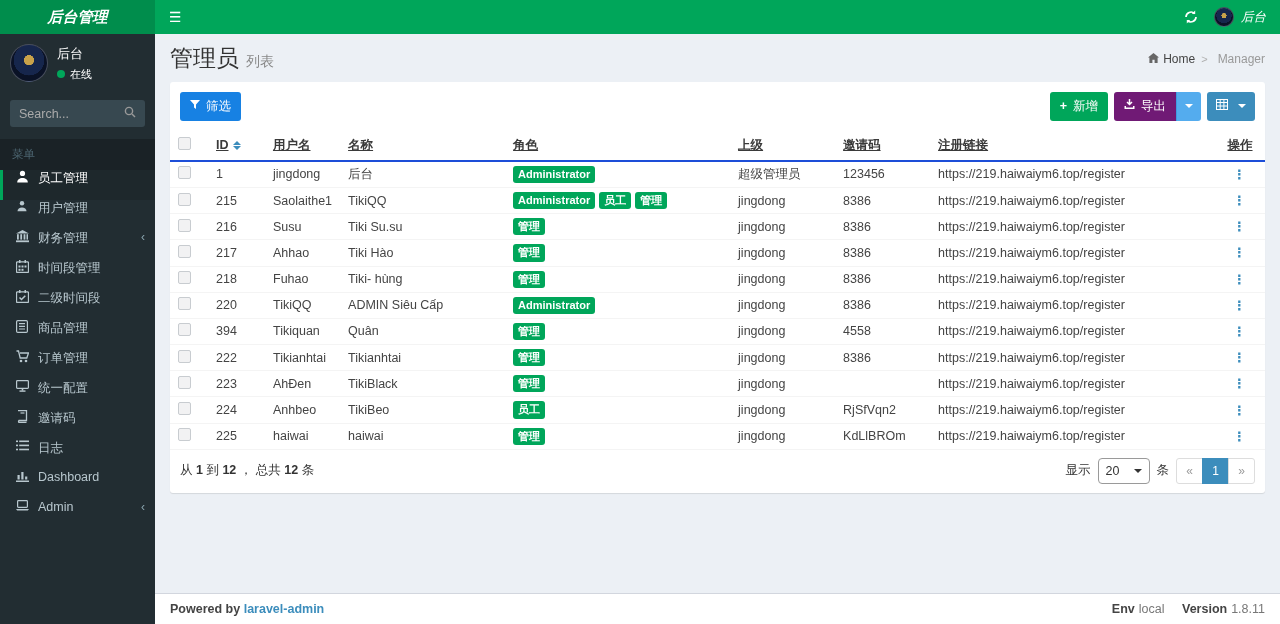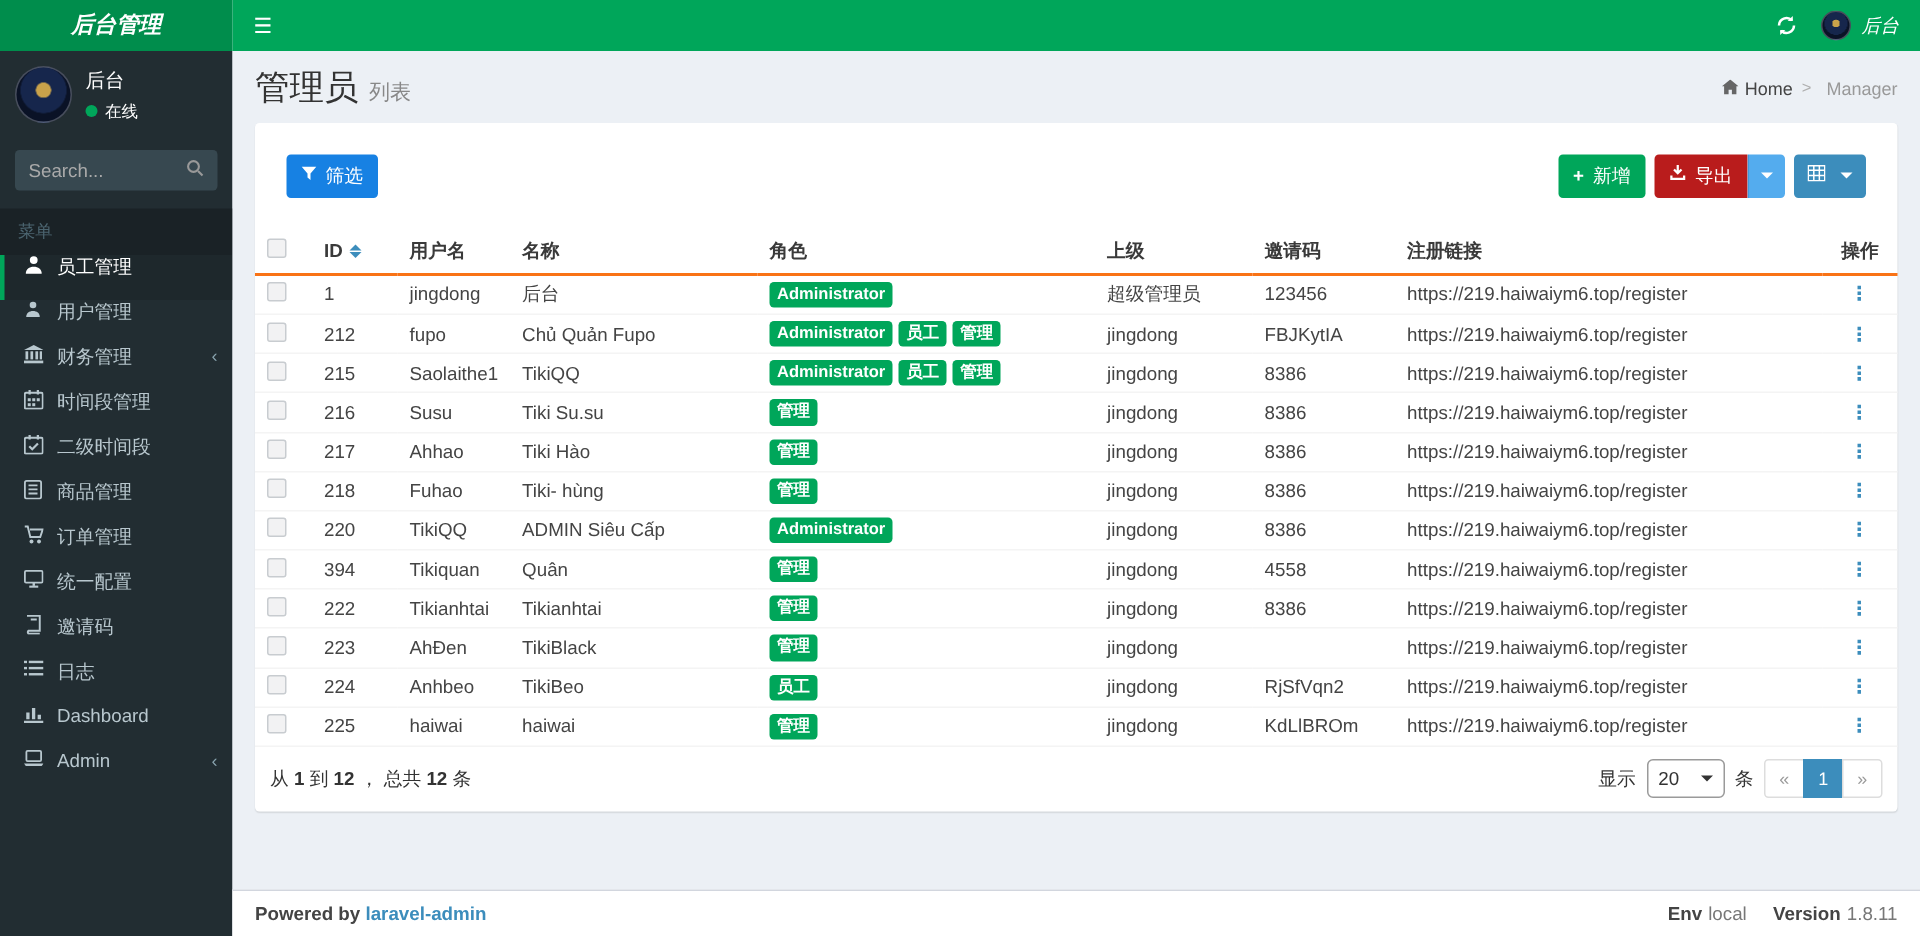--- a/index.html
+++ b/index.html
@@ -42,37 +42,37 @@
   .content { flex:1; display:flex; flex-direction:column; background:#ecf0f5; min-width:0; }
   .content-header { display:flex; justify-content:space-between; align-items:center; padding:9px 15px 8px; }
   .page-title { font-size:23px; font-weight:normal; color:#333; }
   .page-subtitle { font-size:14px; color:#888; margin-left:7px; }
   .breadcrumb { display:flex; align-items:center; gap:6px; font-size:12px; color:#444; }
   .breadcrumb .crumb { display:flex; align-items:center; gap:4px; cursor:pointer; }
   .breadcrumb .crumb + .crumb::before { content:">"; color:#b0b0b0; margin-right:6px; font-size:11px; }
   .breadcrumb .crumb:last-child { color:#999; cursor:default; }
 
   .box { background:#fff; margin:0 15px; border-radius:3px; box-shadow:0 1px 1px rgba(0,0,0,.1); }
-  .box-header { display:flex; justify-content:space-between; align-items:flex-start; padding:21px; }
+  .box-header { display:flex; justify-content:space-between; align-items:flex-start; padding:10px; }
   .btn { display:inline-flex; align-items:center; gap:6px; border:none; border-radius:3px; color:#fff; font-size:12.5px; padding:5px 10px; cursor:pointer; font-family:inherit; line-height:1.5; }
   .btn-filter { background:#1781e3; }
   .btn-new { background:#00a65a; }
   .btn-group { display:inline-flex; }
   .btn-group .btn { border-radius:0; }
   .btn-group .btn:first-child { border-radius:3px 0 0 3px; }
   .btn-group .btn:last-child { border-radius:0 3px 3px 0; }
-  .btn-export { background:#b91c1c; }
+  .btn-export { background:#701a75; }
   .btn-export-caret { background:#54acee; border-left:1px solid #3f9be0 !important; padding:5px 8px; }
   .btn-grid { background:#3c8dbc; padding:5px 9px; }
   .caret { width:0; height:0; border-left:4px solid transparent; border-right:4px solid transparent; border-top:4px solid #fff; display:inline-block; }
   .toolbar-right { display:flex; gap:6px; align-items:center; }
 
   
   table { width:100%; border-collapse:collapse; font-size:12.5px; }
-  th { text-align:left; color:#3a3a3a; font-weight:bold; padding:6px 8px; border-bottom:2px solid #f97316; white-space:nowrap; }
+  th { text-align:left; color:#3a3a3a; font-weight:bold; padding:6px 8px; border-bottom:2px solid #1d4ed8; white-space:nowrap;text-decoration:underline; }
   td { padding:4px 8px; border-top:1px solid #f4f4f4; color:#444; height:25px; white-space:nowrap; overflow:hidden; text-overflow:ellipsis; }
   .cb { width:13px; height:13px; background:#f2f2f3; border:1px solid #c8ccd0; border-radius:2px; display:inline-block; cursor:pointer; }
   .sort { display:inline-flex; flex-direction:column; gap:1px; margin-left:4px; vertical-align:middle; }
   .sort i { width:0; height:0; border-left:4px solid transparent; border-right:4px solid transparent; display:block; }
   .sort .up { border-bottom:4px solid #3c8dbc; }
   .sort .dn { border-top:4px solid #3c8dbc; }
   .badge { background:#00a65a; color:#fff; font-size:11px; font-weight:bold; padding:2px 5px; border-radius:3px; margin-right:4px; display:inline-block; line-height:1.2; }
   .act { color:#3c8dbc; font-weight:bold; text-align:center; cursor:pointer; font-size:13px; letter-spacing:1px; }
   td.act-td { text-align:center; }
 
@@ -353,31 +353,20 @@
               <td>jingdong</td>
               <td>后台</td>
               <td><span class="badge">Administrator</span></td>
               <td>超级管理员</td>
               <td>123456</td>
               <td>https://219.haiwaiym6.top/register</td>
               <td class="act-td"><span class="act">⋮</span></td>
             </tr>
             <tr>
               <td><span class="cb"></span></td>
-              <td>212</td>
-              <td>fupo</td>
-              <td>Chủ Quản Fupo</td>
-              <td><span class="badge">Administrator</span><span class="badge">员工</span><span class="badge">管理</span></td>
-              <td>jingdong</td>
-              <td>FBJKytIA</td>
-              <td>https://219.haiwaiym6.top/register</td>
-              <td class="act-td"><span class="act">⋮</span></td>
-            </tr>
-            <tr>
-              <td><span class="cb"></span></td>
               <td>215</td>
               <td>Saolaithe1</td>
               <td>TikiQQ</td>
               <td><span class="badge">Administrator</span><span class="badge">员工</span><span class="badge">管理</span></td>
               <td>jingdong</td>
               <td>8386</td>
               <td>https://219.haiwaiym6.top/register</td>
               <td class="act-td"><span class="act">⋮</span></td>
             </tr>
             <tr>

